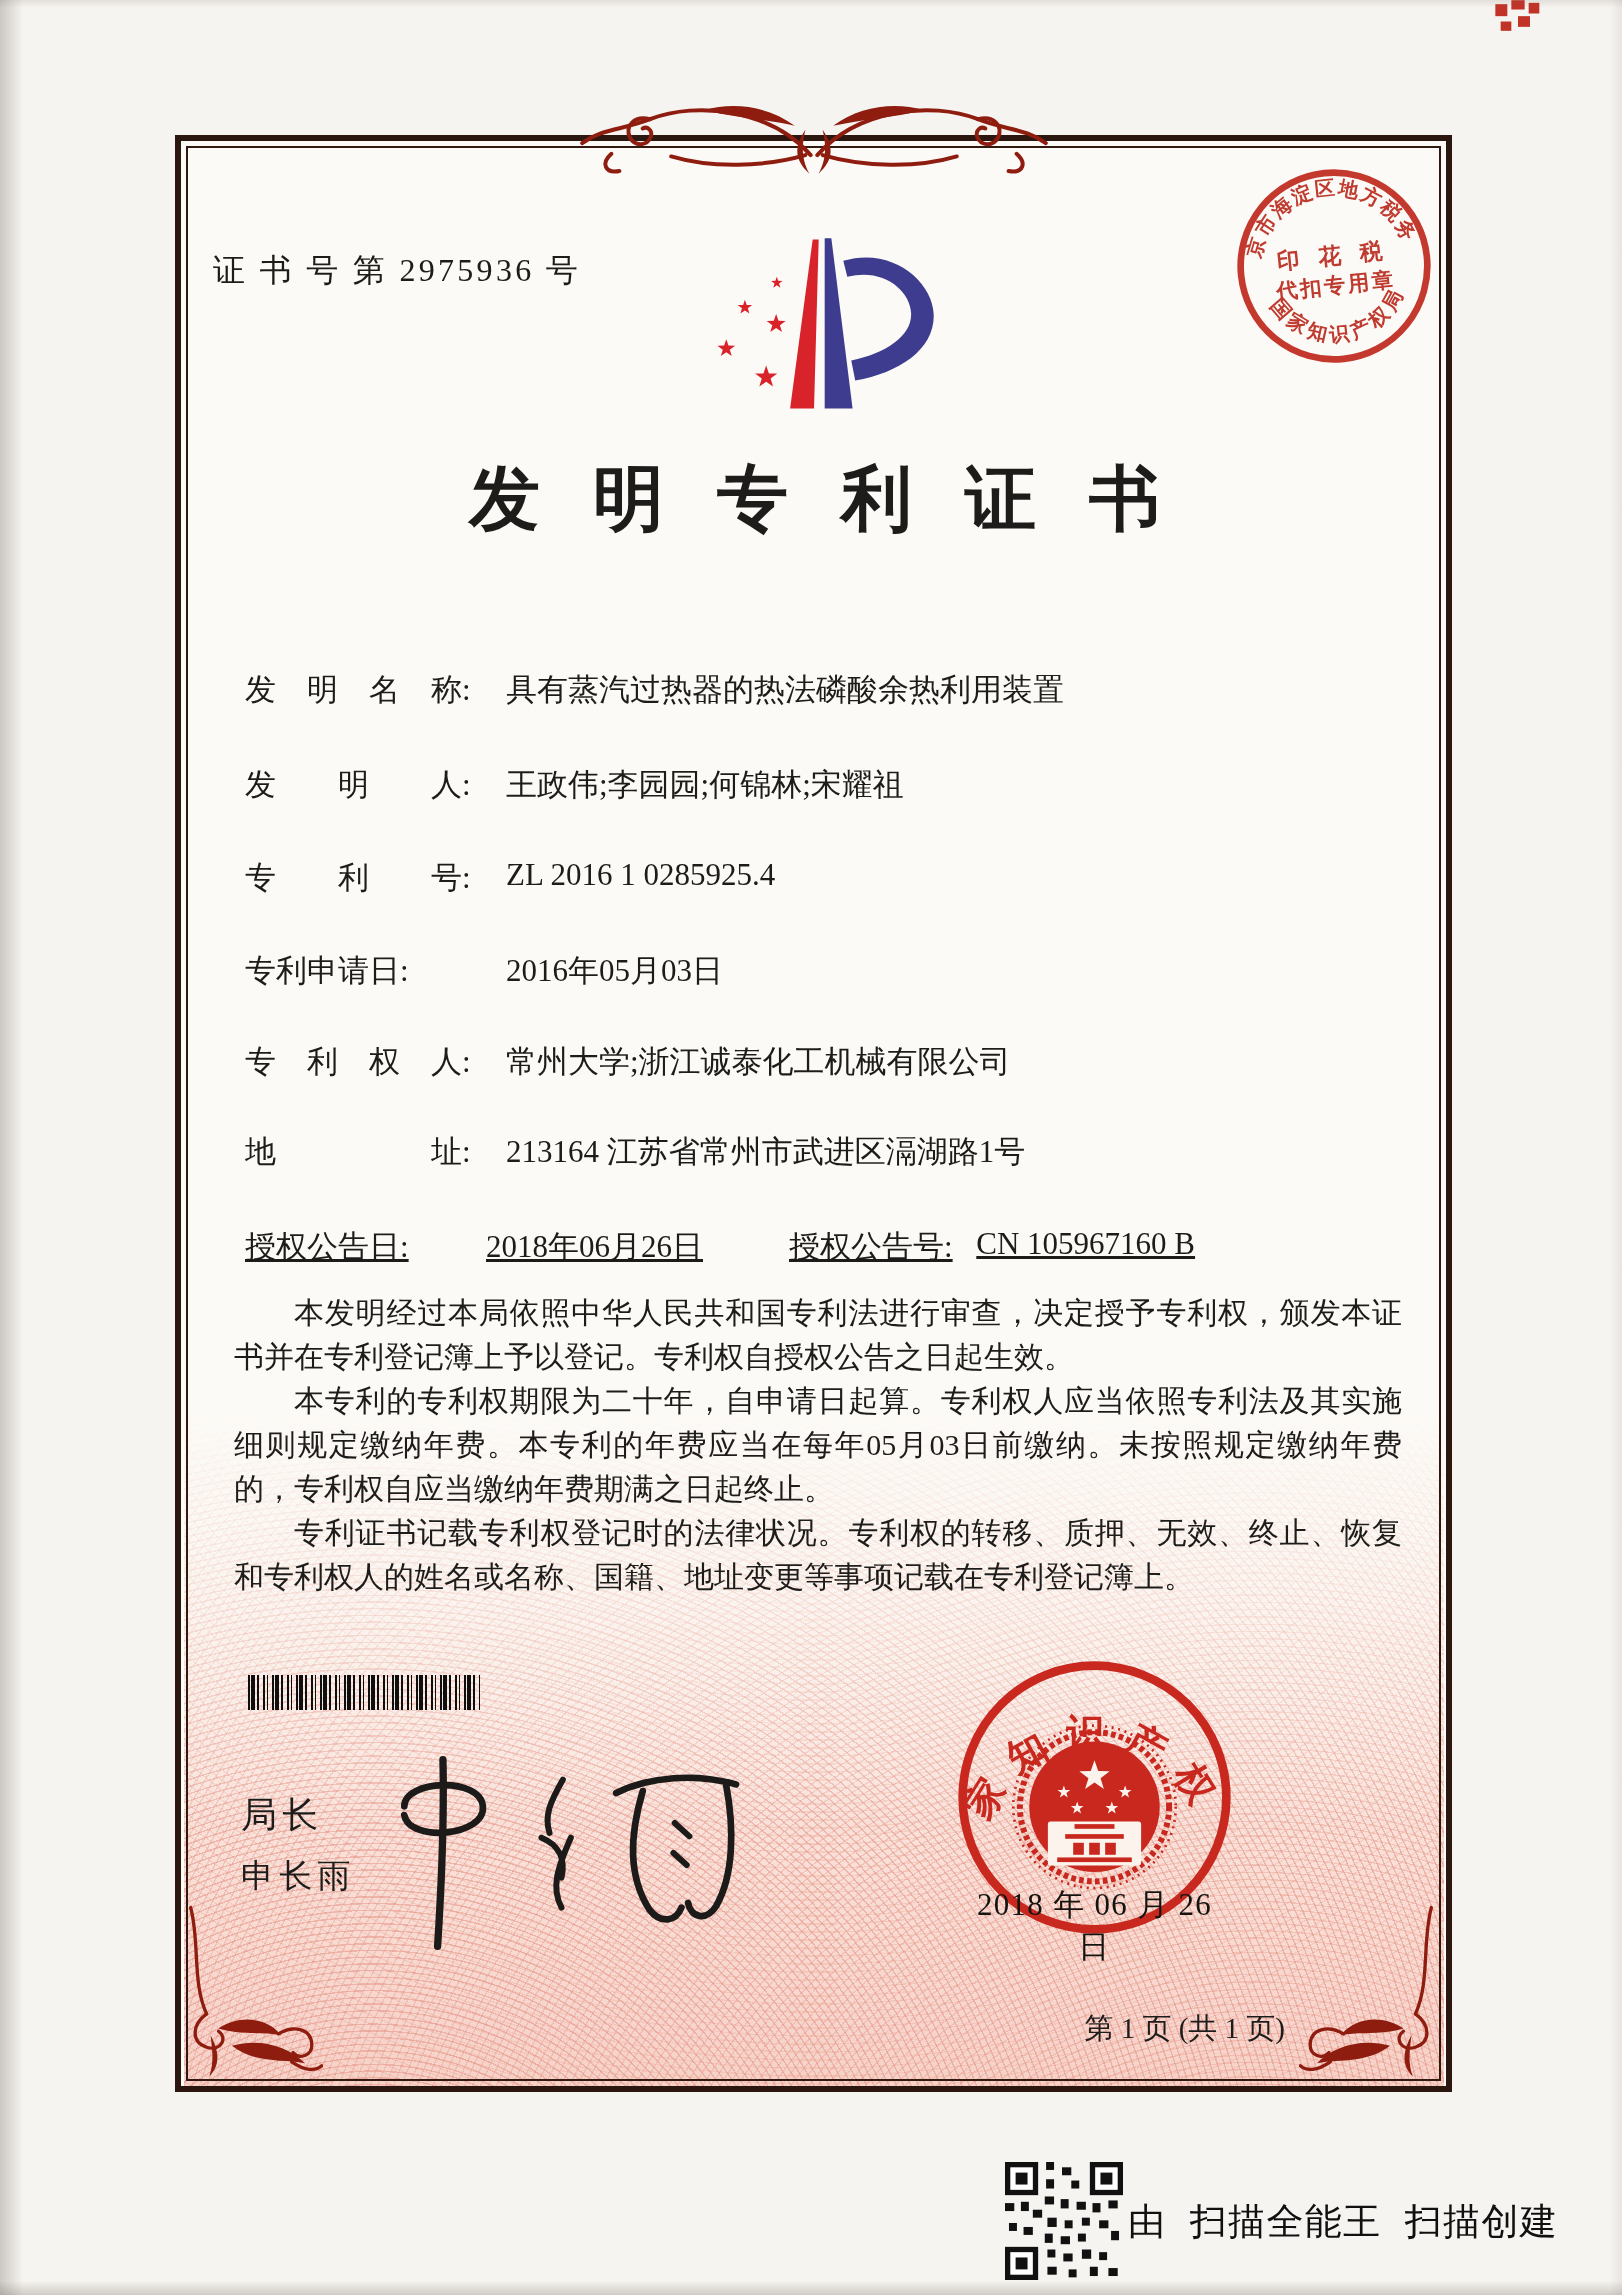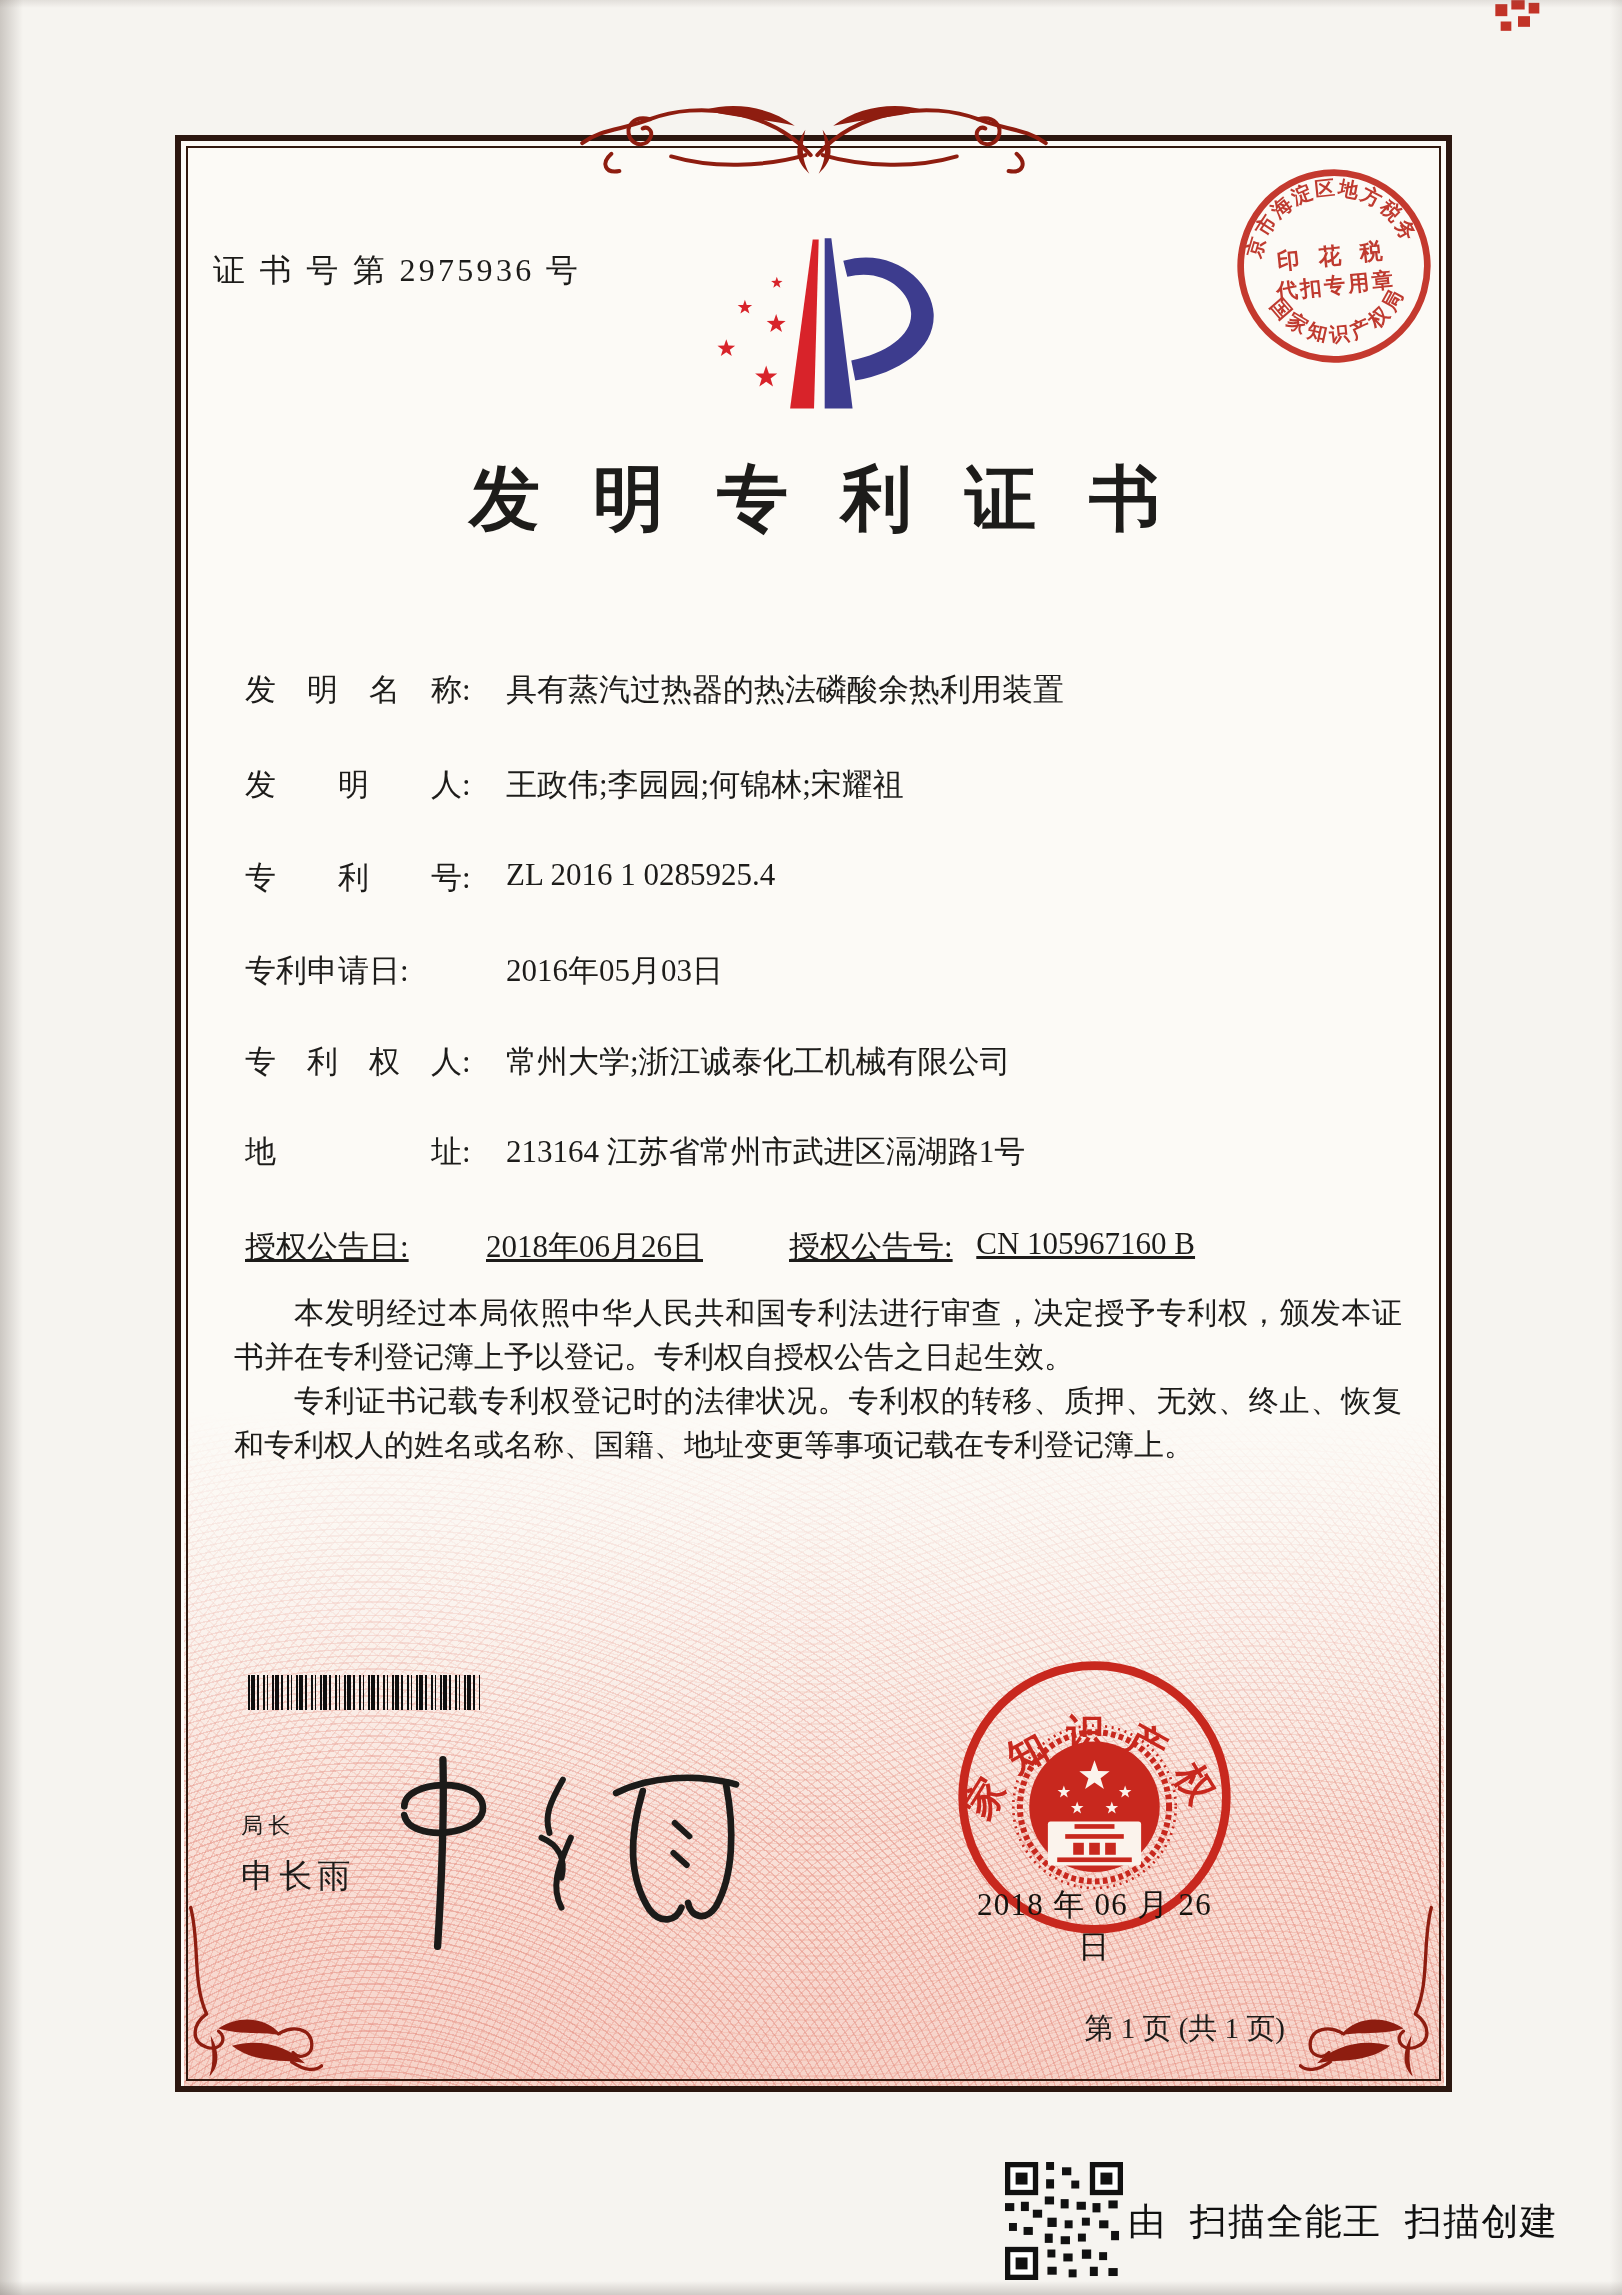--- a/index.html
+++ b/index.html
@@ -60,21 +60,21 @@
   #paragraphs { left:234px; top:1291px; width:1168px; font-size:30px; line-height:44px;
                 text-align:justify; }
   #paragraphs p { text-indent:2em; }
 
   #barcode { left:248px; top:1675px; width:232px; height:35px; z-index:4;
     background-image: repeating-linear-gradient(90deg,
       #0e0e0e 0 2px, transparent 2px 3.3px, #0e0e0e 3.3px 7.3px, transparent 7.3px 9.3px,
       #0e0e0e 9.3px 10.6px, transparent 10.6px 14.6px, #0e0e0e 14.6px 17.3px, transparent 17.3px 18.6px,
       #0e0e0e 18.6px 20px, transparent 20px 24px); }
 
-  #director-title { left:241px; top:1791px; font-size:22px; letter-spacing:5.3px; z-index:4;margin-top:20px; }
+  #director-title { left:241px; top:1791px; font-size:36px; letter-spacing:5.3px; z-index:4; }
   #director-name  { left:241px; top:1854px; font-size:33px; letter-spacing:5.3px; z-index:4; }
 
   #signature { left:363px; top:1743px; z-index:6; }
   #gov-seal  { left:948px; top:1651px; z-index:5; }
   #seal-date { left:965px; top:1884px; width:259px; text-align:center;
                font-size:31px; letter-spacing:1.3px; z-index:6; color:#15130f; }
 
   #footer { left:154px; top:2009px; width:1131px; text-align:right; font-size:29px; z-index:4; }
 
   
@@ -231,20 +231,21 @@
 </div>
 <div class="abs z field-row" id="row-grant">
   <span class="field-label">授权公告日:</span>
   <span class="grant-value1">2018年06月26日</span>
   <span class="grant-label2">授权公告号:</span>
   <span class="grant-value2">CN 105967160 B</span>
 </div>
 
 <div class="abs z" id="paragraphs">
   <p>本发明经过本局依照中华人民共和国专利法进行审查，决定授予专利权，颁发本证书并在专利登记簿上予以登记。专利权自授权公告之日起生效。</p>
+  <p>本专利的专利权期限为二十年，自申请日起算。专利权人应当依照专利法及其实施细则规定缴纳年费。本专利的年费应当在每年05月03日前缴纳。未按照规定缴纳年费的，专利权自应当缴纳年费期满之日起终止。</p>
   <p>专利证书记载专利权登记时的法律状况。专利权的转移、质押、无效、终止、恢复和专利权人的姓名或名称、国籍、地址变更等事项记载在专利登记簿上。</p>
 </div>
 
 <div class="abs" id="barcode"></div>
 
 <div class="abs" id="director-title">局长</div>
 <div class="abs" id="director-name">申长雨</div>
 
 <svg class="abs" id="signature" width="413" height="220" viewBox="0 0 620 330">
   <g fill="none" stroke="#1c1b19" stroke-linecap="round" stroke-linejoin="round">

